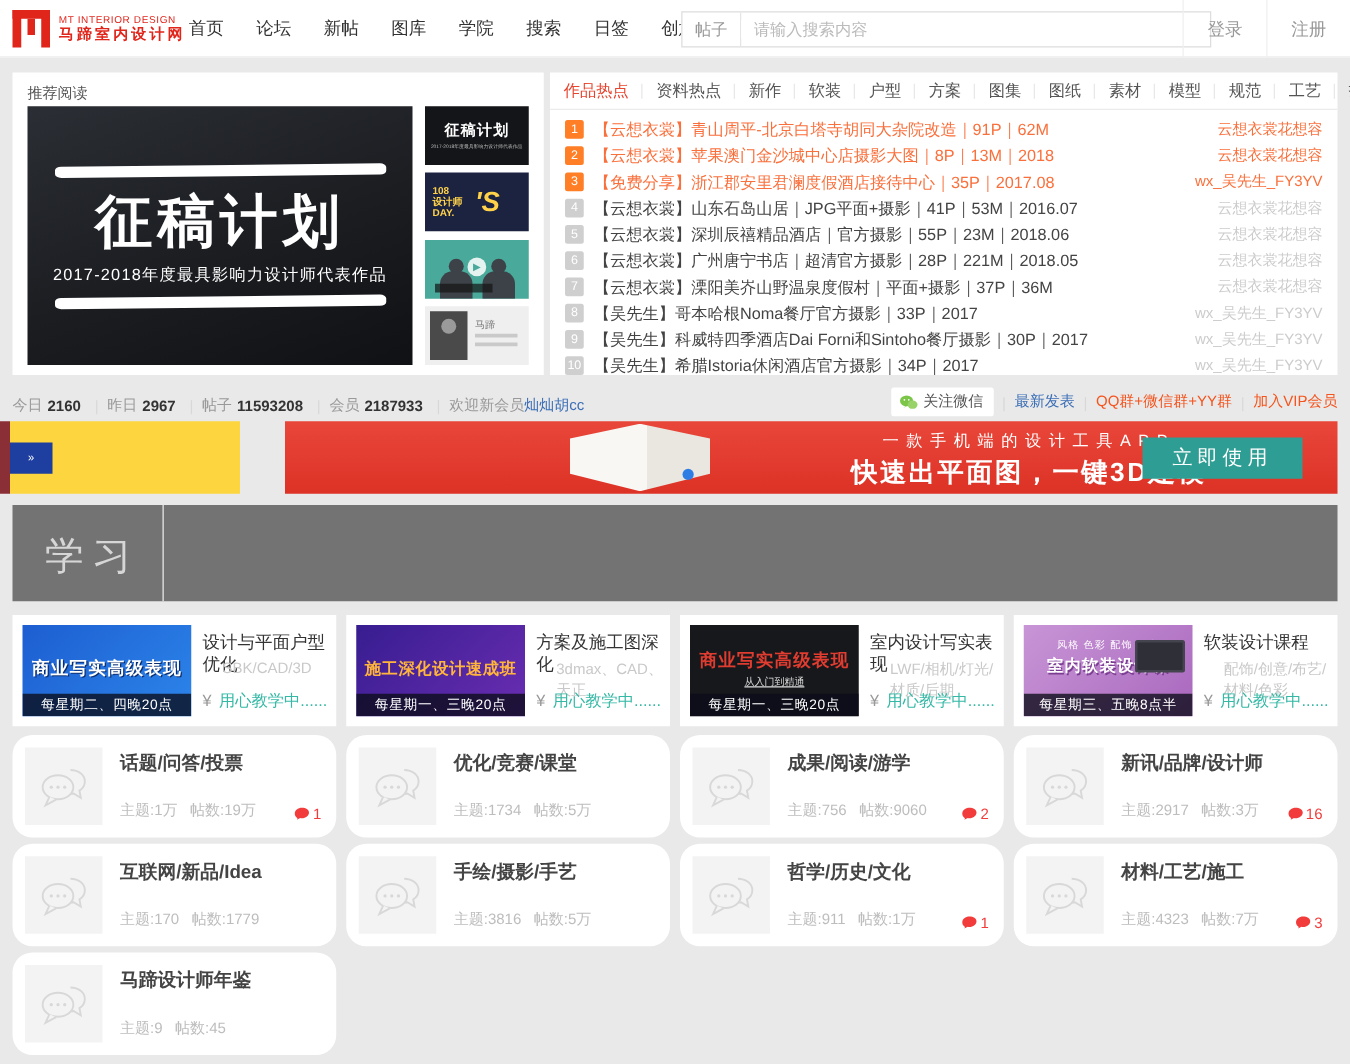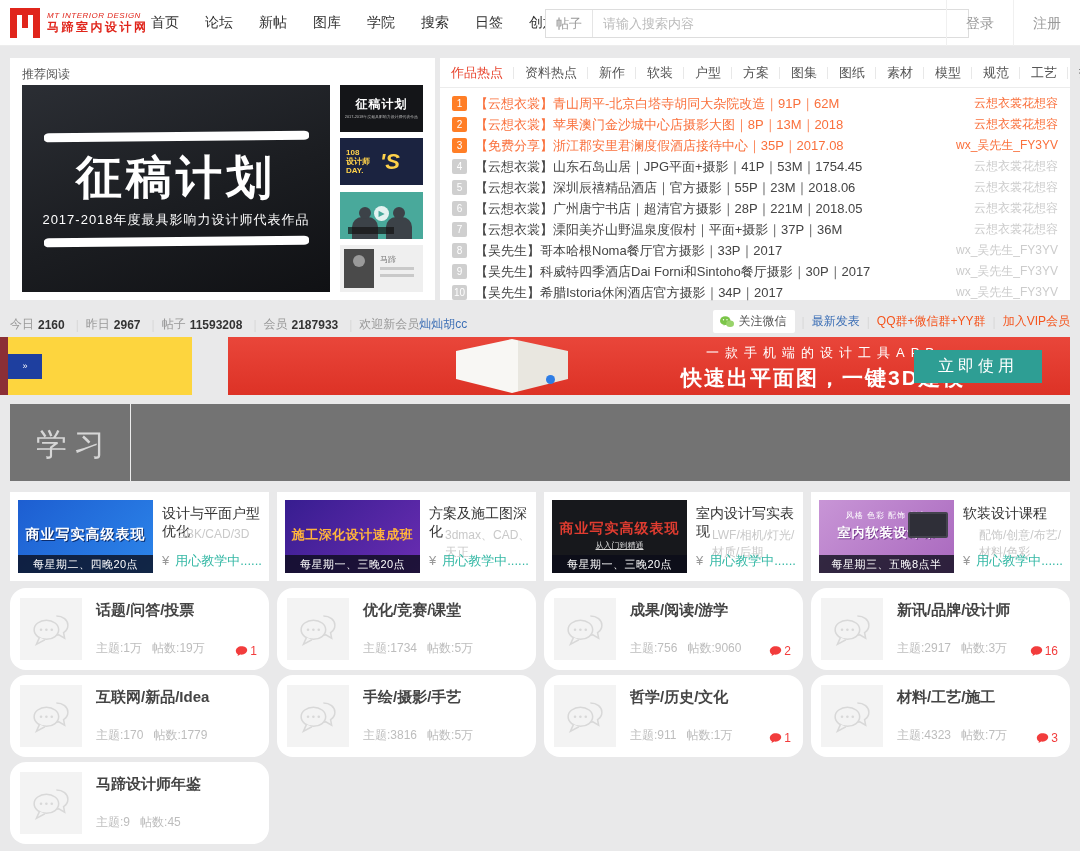--- a/index.html
+++ b/index.html
@@ -9,21 +9,21 @@
     font-family:"Liberation Sans","DejaVu Sans",sans-serif; color:#333;
   }
 
   
   .header { position:absolute; left:0; top:0; width:1080px; height:46px; background:#fff; border-bottom:1px solid #ededed; }
   .logo { position:absolute; left:10px; top:8px; display:flex; align-items:center; cursor:pointer; }
   .logo-icon { width:30px; height:30px; position:relative; margin-right:7px; }
   .li-frame { position:absolute; inset:0; border-top:7px solid #e0251b; border-left:7px solid #e0251b; border-right:7px solid #e0251b; }
   .li-mid { position:absolute; left:12px; top:7px; width:6px; height:13px; background:#e0251b; }
   .logo-text { line-height:1.1; }
-  .logo-en { font-size:8px; color:#e0251b; letter-spacing:.5px;font-style:italic; }
+  .logo-en { font-size:8px; color:#e0251b; letter-spacing:.5px; }
   .logo-cn { font-size:12px; color:#e0251b; font-weight:bold; letter-spacing:2.5px; }
   .nav { position:absolute; left:138px; top:0; height:46px; display:flex; align-items:center; }
   .nav-item { font-size:14px; color:#333; padding:0 13px; cursor:pointer; }
   .searchbox { position:absolute; left:545px; top:9px; width:424px; height:29px; border:1px solid #ddd; background:#fff; display:flex; align-items:center; }
   .s-cat { font-size:13px; color:#999; padding:0 10px; border-right:1px solid #e5e5e5; height:100%; display:flex; align-items:center; cursor:pointer; }
   .s-input { flex:1; border:0; outline:none; font-size:13px; color:#333; padding:0 10px; font-family:inherit; }
   .s-input::placeholder { color:#bbb; }
   .auth { position:absolute; right:0; top:0; height:46px; display:flex; }
   .auth-item { font-size:14px; color:#999; border-left:1px solid #f0f0f0; padding:0 19px; line-height:46px; cursor:pointer; }
 
@@ -262,21 +262,21 @@
       <span class="htitle">【云想衣裳】苹果澳门金沙城中心店摄影大图｜8P｜13M｜2018</span>
       <span class="hauthor">云想衣裳花想容</span>
     </div>
     <div class="hrow hot">
       <span class="rank">3</span>
       <span class="htitle">【免费分享】浙江郡安里君澜度假酒店接待中心｜35P｜2017.08</span>
       <span class="hauthor">wx_吴先生_FY3YV</span>
     </div>
     <div class="hrow">
       <span class="rank">4</span>
-      <span class="htitle">【云想衣裳】山东石岛山居｜JPG平面+摄影｜41P｜53M｜1754.45</span>
+      <span class="htitle">【云想衣裳】山东石岛山居｜JPG平面+摄影｜41P｜53M｜2016.07</span>
       <span class="hauthor">云想衣裳花想容</span>
     </div>
     <div class="hrow">
       <span class="rank">5</span>
       <span class="htitle">【云想衣裳】深圳辰禧精品酒店｜官方摄影｜55P｜23M｜2018.06</span>
       <span class="hauthor">云想衣裳花想容</span>
     </div>
     <div class="hrow">
       <span class="rank">6</span>
       <span class="htitle">【云想衣裳】广州唐宁书店｜超清官方摄影｜28P｜221M｜2018.05</span>

